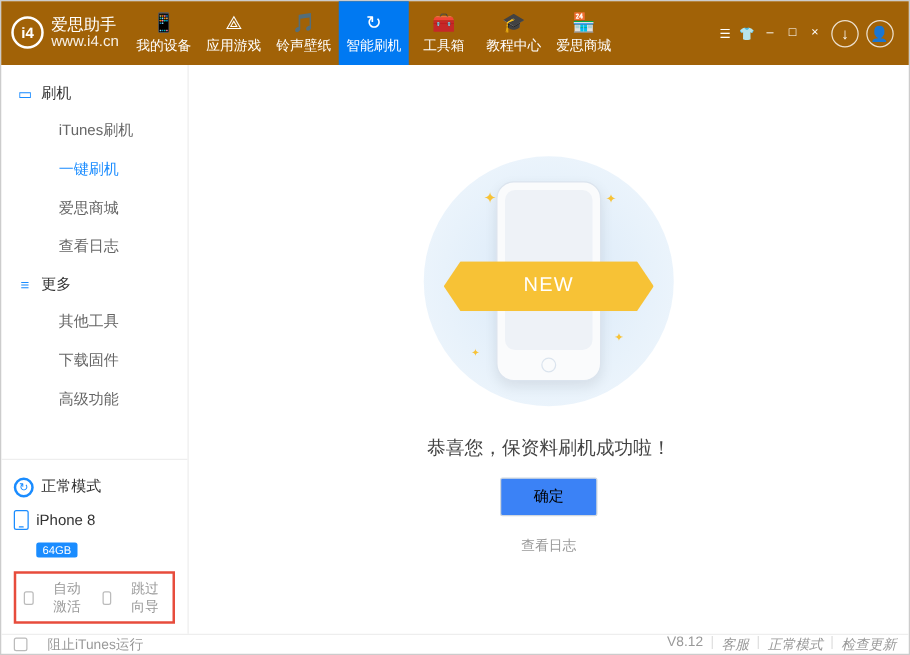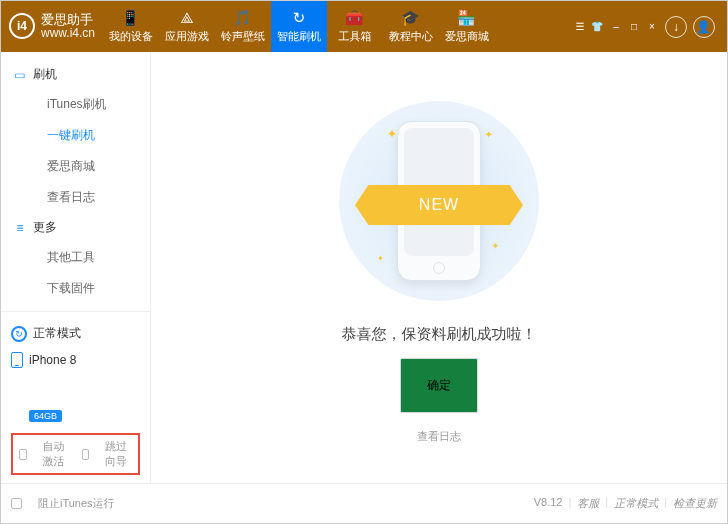--- a/index.html
+++ b/index.html
@@ -48,25 +48,25 @@
   .phone-home { width:12px; height:12px; border:1.5px solid #dbe4ee; border-radius:50%; }
   .ribbon { position:absolute; left:16px; right:16px; top:50%; transform:translateY(-40%); }
   .ribbon-body { background:#f7c236; height:40px; display:flex; align-items:center; justify-content:center; color:#fff; font-weight:400; font-size:16px; letter-spacing:1px; clip-path:polygon(8% 0,92% 0,100% 50%,92% 100%,8% 100%,0 50%); }
   .star { position:absolute; color:#f7c236; font-size:12px; }
   .star.s1 { top:26px; left:48px; }
   .star.s2 { top:28px; right:46px; font-size:10px; }
   .star.s3 { bottom:50px; right:40px; font-size:9px; }
   .star.s4 { bottom:38px; left:38px; font-size:8px; }
 
   .success-msg { margin-top:24px; font-size:15px; color:#444; }
-  .ok-btn { margin-top:14px; padding:18px 26px; border:1px solid #d0d7de; background:#15803d; font-size:12px; cursor:pointer; border-radius:2px; }
+  .ok-btn { margin-top:14px; padding:6px 26px; border:1px solid #d0d7de; background:#3b82f6; font-size:12px; cursor:pointer; border-radius:2px; }
   .log-link { margin-top:16px; font-size:11px; color:#999; cursor:pointer; }
 
   
-  .footer { height:40px; border-top:1px solid #eee; display:flex; align-items:center; font-size:11px; color:#999; padding:0 10px; }
+  .footer { height:16px; border-top:1px solid #eee; display:flex; align-items:center; font-size:11px; color:#999; padding:0 10px; }
   .footer .chk { margin-right:auto; }
   .footer-right { display:flex; align-items:flex-start; gap:6px; }
   .sep { color:#ddd; }
   .flink { cursor:pointer;font-style:italic; }
 </style>
 </head>
 <body>
 
 <div class="window">
 
@@ -142,21 +142,21 @@
         </div>
       <div class="sb-bottom">
         <div class="sb-row">
           <span class="sb-mode-icon">↻</span>
           <span>正常模式</span>
         </div>
         <div class="sb-row">
           <span class="sb-dev-icon"></span>
           <span>iPhone 8</span>
         </div>
-        <div class="sb-row" style="padding-left:18px;margin-top:32px;">
+        <div class="sb-row" style="padding-left:18px;">
           <span class="badge">64GB</span>
         </div>
         <div style="height:6px"></div>
         <div class="checks-red">
           <label class="chk">
             <span class="chk-box"></span>
             <span>自动激活</span>
           </label>
           <label class="chk">
             <span class="chk-box"></span>

